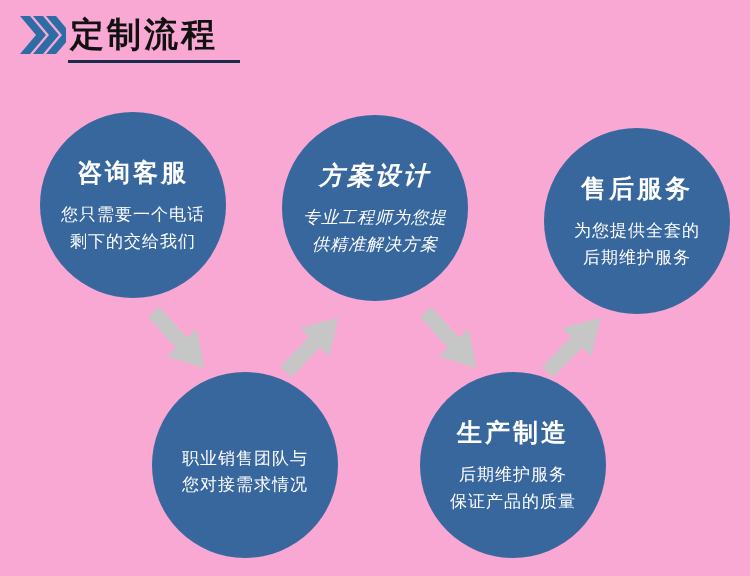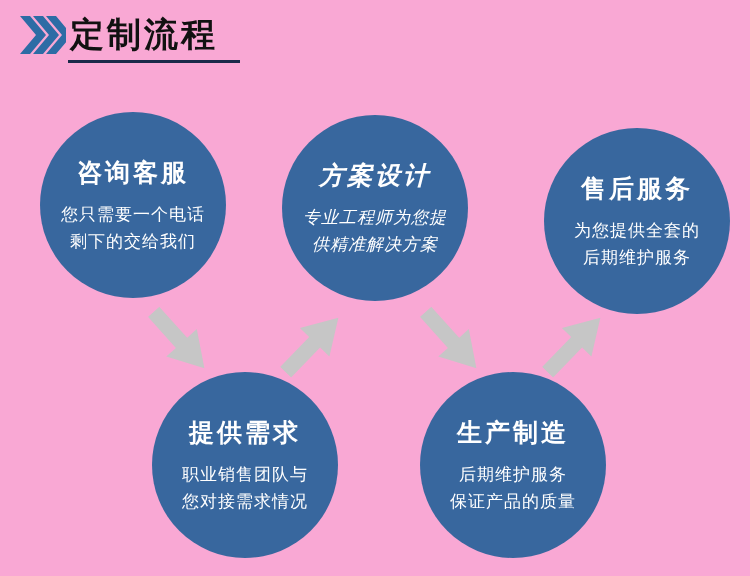--- a/index.html
+++ b/index.html
@@ -93,21 +93,20 @@
 供精准解决方案</div>
   </div>
 
   <div class="circle c3">
     <div class="step-title">售后服务</div>
     <div class="step-desc">为您提供全套的
 后期维护服务</div>
   </div>
 
   <div class="circle c4">
-    <div class="step-title">提供需求</div>
     <div class="step-desc">职业销售团队与
 您对接需求情况</div>
   </div>
 
   <div class="circle c5">
     <div class="step-title">生产制造</div>
     <div class="step-desc">后期维护服务
 保证产品的质量</div>
   </div>
 

